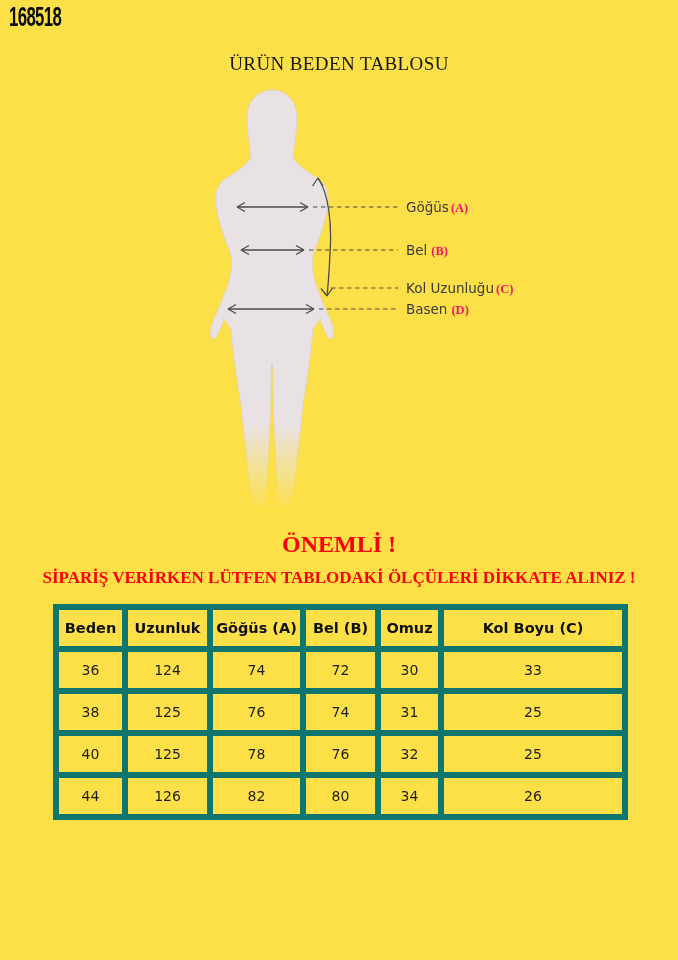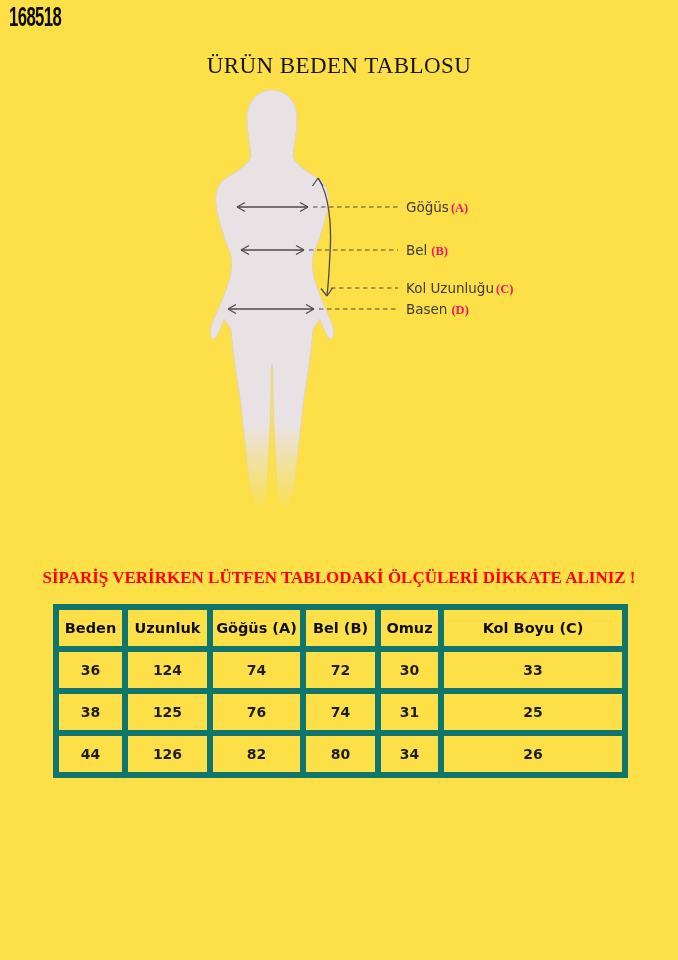--- a/index.html
+++ b/index.html
@@ -12,21 +12,21 @@
   .product-code{
     position:absolute;left:9px;top:2px;
     font-family:"Liberation Sans",sans-serif;
     font-weight:bold;font-size:27px;color:#0d0d0d;
     transform:scaleX(0.62);transform-origin:left top;letter-spacing:-1px;
     white-space:nowrap;
   }
   .page-title{
     position:absolute;left:0;top:53px;width:678px;text-align:center;
     font-family:"Liberation Serif","DejaVu Serif",serif;
-    font-size:23px;color:#161616;letter-spacing:0.4px;white-space:nowrap;
+    font-size:19px;color:#161616;letter-spacing:0.4px;white-space:nowrap;
   }
 
   .diagram{position:absolute;left:0;top:85px;width:539px;height:445px;}
   .diagram svg{position:absolute;left:0;top:0;}
 
   .m-label{
     position:absolute;left:406px;height:16px;line-height:16px;
     font-size:13.5px;color:#3c393b;white-space:nowrap;
     font-family:"DejaVu Sans",sans-serif;
   }
@@ -49,21 +49,21 @@
   .size-table-wrap{position:absolute;left:53px;top:604px;width:569px;}
   table.size-table{
     width:569px;border-collapse:collapse;table-layout:fixed;
     font-family:"DejaVu Sans",sans-serif;
   }
   table.size-table th,table.size-table td{
     border:6px solid #0f766e;text-align:center;vertical-align:middle;
     height:36px;padding:0;overflow:hidden;
   }
   table.size-table th{font-size:14.5px;font-weight:bold;color:#0e0e0e;}
-  table.size-table td{font-size:14px;font-weight:bold;color:#1d1d1d;}
+  table.size-table td{font-size:14px;font-weight:normal;color:#1d1d1d;}
 </style>
 </head>
 <body style="--pink: #f0146b; --red: #fb0000;">
 
 <div class="page">
 
   <div class="product-code">168518</div>
 
   <div class="page-title">ÜRÜN BEDEN TABLOSU</div>
 
@@ -148,20 +148,21 @@
       <span>Bel</span><span class="code" style="margin-left:4px">(B)</span>
     </div>
     <div class="m-label" style="top:195px">
       <span>Kol Uzunluğu</span><span class="code">(C)</span>
     </div>
     <div class="m-label" style="top:216px">
       <span>Basen</span><span class="code" style="margin-left:4px">(D)</span>
     </div>
   </div>
 
+  <div class="notice-heading">ÖNEMLİ !</div>
   <div class="notice-subheading">SİPARİŞ VERİRKEN LÜTFEN TABLODAKİ ÖLÇÜLERİ DİKKATE ALINIZ !</div>
 
   <div class="size-table-wrap">
     <table class="size-table">
       <colgroup>
           <col style="width: 69px;">
           <col style="width: 85px;">
           <col style="width: 93px;">
           <col style="width: 75px;">
           <col style="width: 63px;">
@@ -188,20 +189,28 @@
           </tr>
           <tr>
             <td>38</td>
             <td>125</td>
             <td>76</td>
             <td>74</td>
             <td>31</td>
             <td>25</td>
           </tr>
           <tr>
+            <td>40</td>
+            <td>125</td>
+            <td>78</td>
+            <td>76</td>
+            <td>32</td>
+            <td>25</td>
+          </tr>
+          <tr>
             <td>44</td>
             <td>126</td>
             <td>82</td>
             <td>80</td>
             <td>34</td>
             <td>26</td>
           </tr>
         </tbody>
     </table>
   </div>

